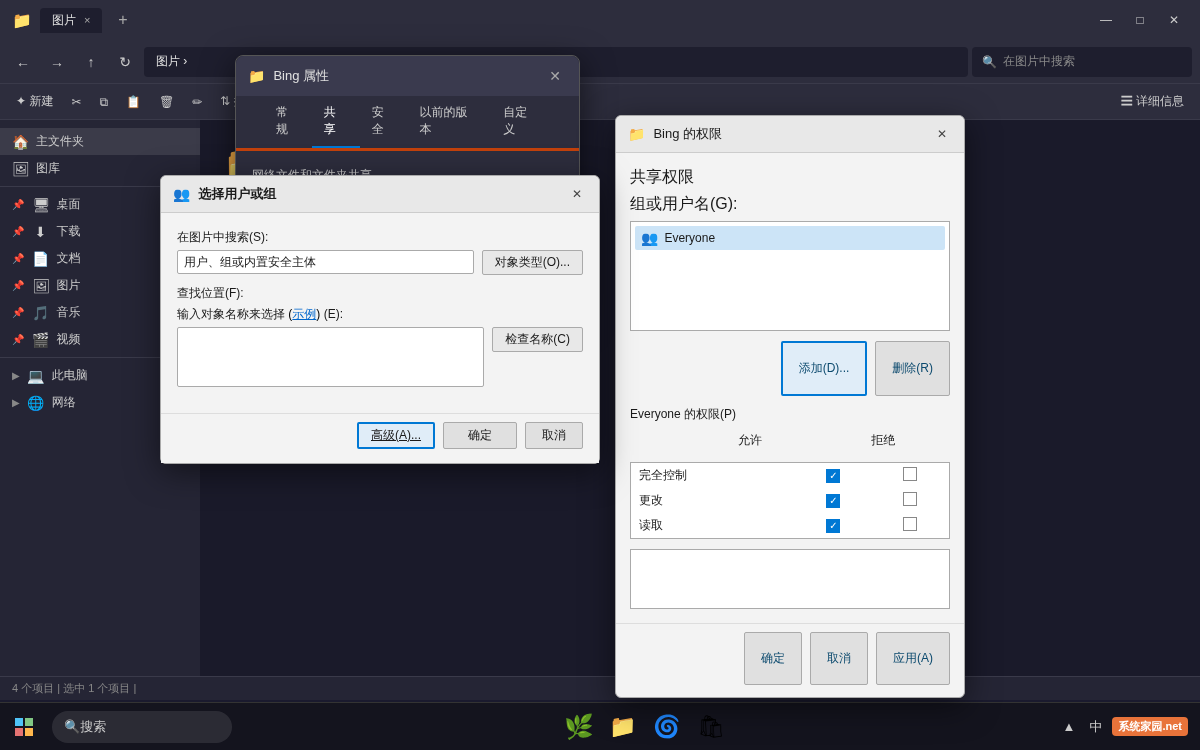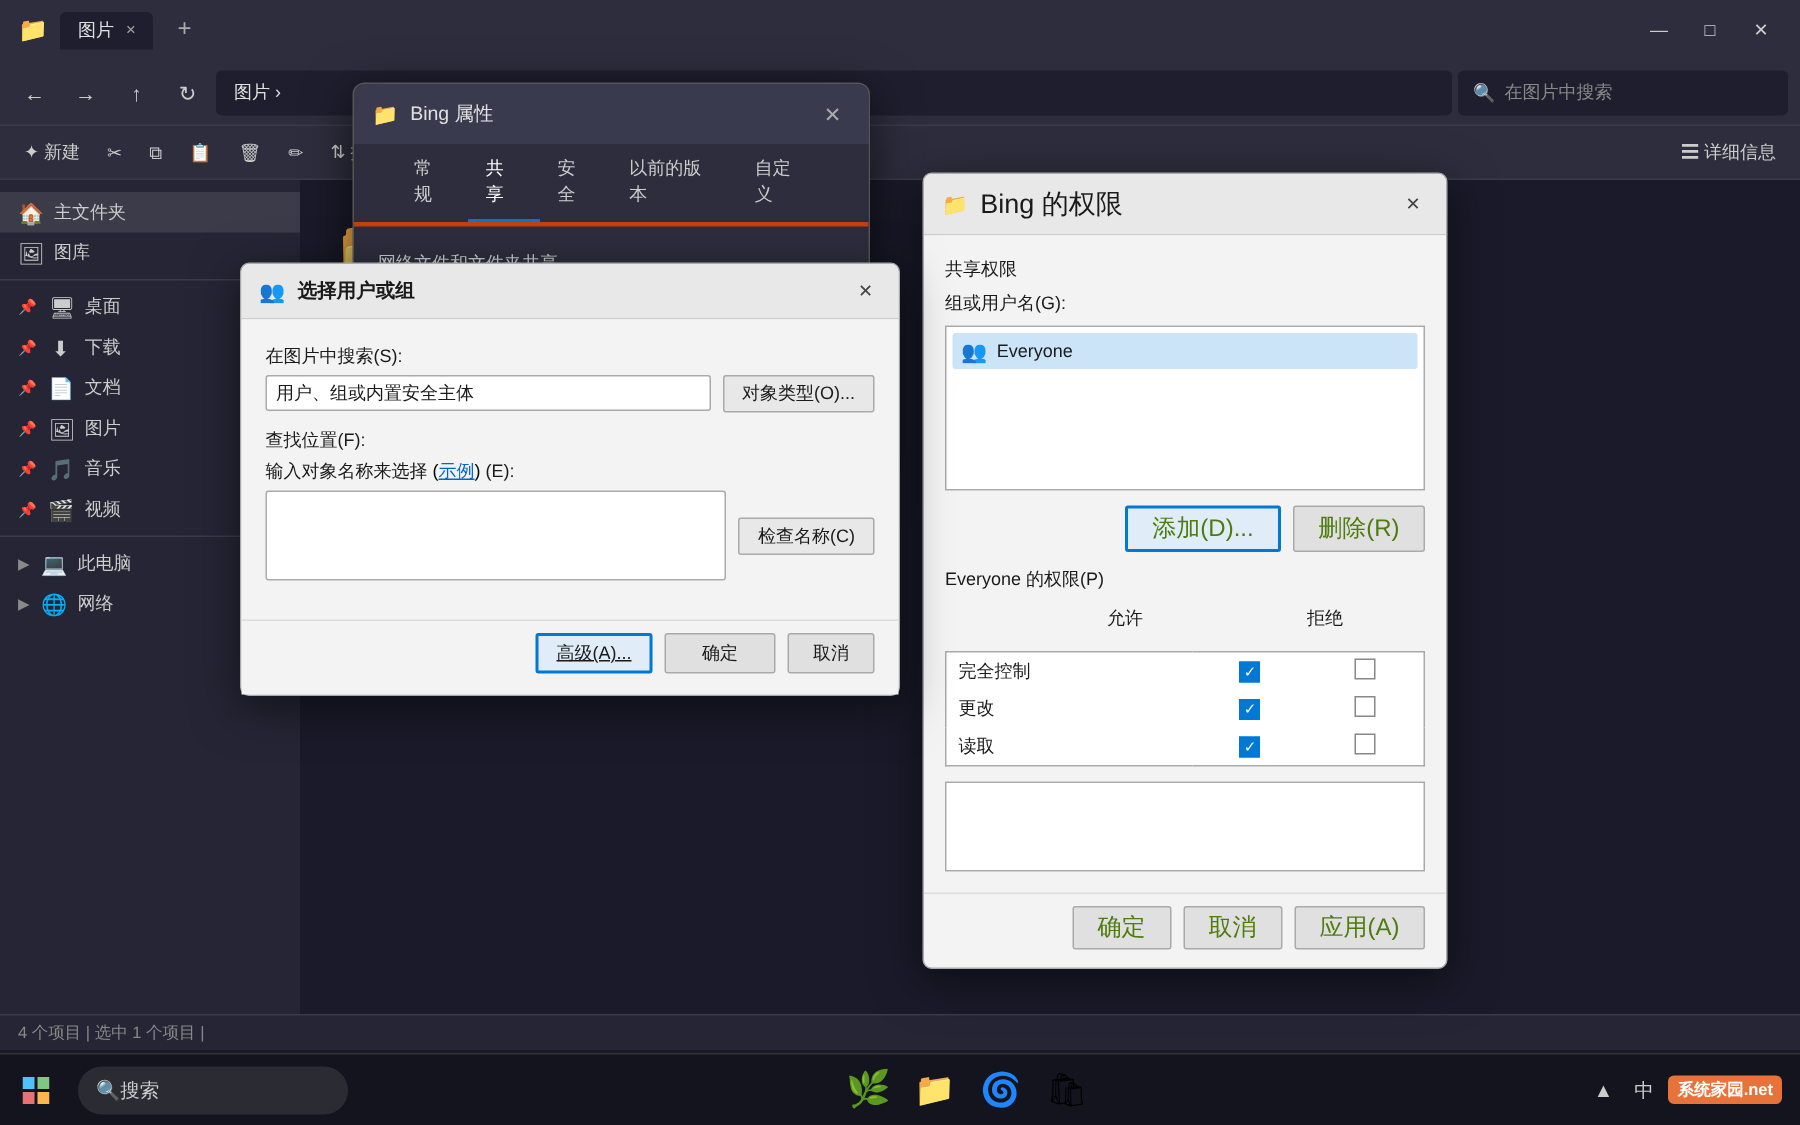--- a/index.html
+++ b/index.html
@@ -467,23 +467,23 @@
     }
     .perm-titlebar {
       background: #e8e8e8;
       border-radius: 6px 6px 0 0;
       padding: 8px 12px;
       display: flex;
       align-items: center;
       gap: 8px;
       border-bottom: 1px solid #ccc;
     }
-    .perm-title { color: #1a1a1a; font-size: 18px; flex: 1; }
+    .perm-title { color: #1a1a1a; font-size: 13px; flex: 1; }
     .perm-body { padding: 14px; background: #f3f3f3; }
-    .perm-section-label { color: #1a1a1a; font-size: 12px; margin-bottom: 6px; }
+    .perm-section-label { color: #1a1a1a; font-size: 16px; margin-bottom: 6px; }
     .perm-user-list {
       border: 1px solid #aaa;
       background: white;
       height: 110px;
       margin-bottom: 10px;
       padding: 4px;
     }
     .perm-user-item {
       display: flex;
       align-items: center;
@@ -494,25 +494,25 @@
     }
     .perm-user-icon { font-size: 14px; color: #444; }
     .perm-user-name { color: #1a1a1a; font-size: 12px; }
     .perm-action-row {
       display: flex;
       justify-content: flex-end;
       gap: 8px;
       margin-bottom: 10px;
     }
     .perm-btn {
-      padding: 3px 16px;
+      padding: 17px 16px;
       border: 1px solid #aaa;
       background: #e0e0e0;
-      color: #4d7c0f;
-      font-size: 16px;
+      color: #0c4a6e;
+      font-size: 12px;
       border-radius: 2px;
       cursor: pointer;
     }
     .perm-btn.highlighted {
       border: 2px solid #0078d4;
       background: #e0edf8;
     }
     .perm-perms-label { color: #1a1a1a; font-size: 12px; margin-bottom: 6px; }
     .perm-table {
       width: 100%;
@@ -811,21 +811,21 @@
     </div>
 
     <div class="field-label">查找位置(F):</div>
 
     <div style="margin-bottom:4px;">
       <span class="field-label">输入对象名称来选择</span>
       (<span class="link-text">示例</span>)
       <span class="field-label">(E):</span>
     </div>
 
-    <div class="field-row" style="align-items:center;">
+    <div class="field-row" style="align-items:flex-start;">
       <textarea class="textarea-input" style=""></textarea>
       <button class="field-btn">检查名称(C)</button>
     </div>
   </div>
   <div class="dialog-light-footer">
     <button class="field-btn highlighted">高级(A)...</button>
     <button class="btn-ok">确定</button>
     <button class="btn-cancel">取消</button>
   </div>
 </div>

